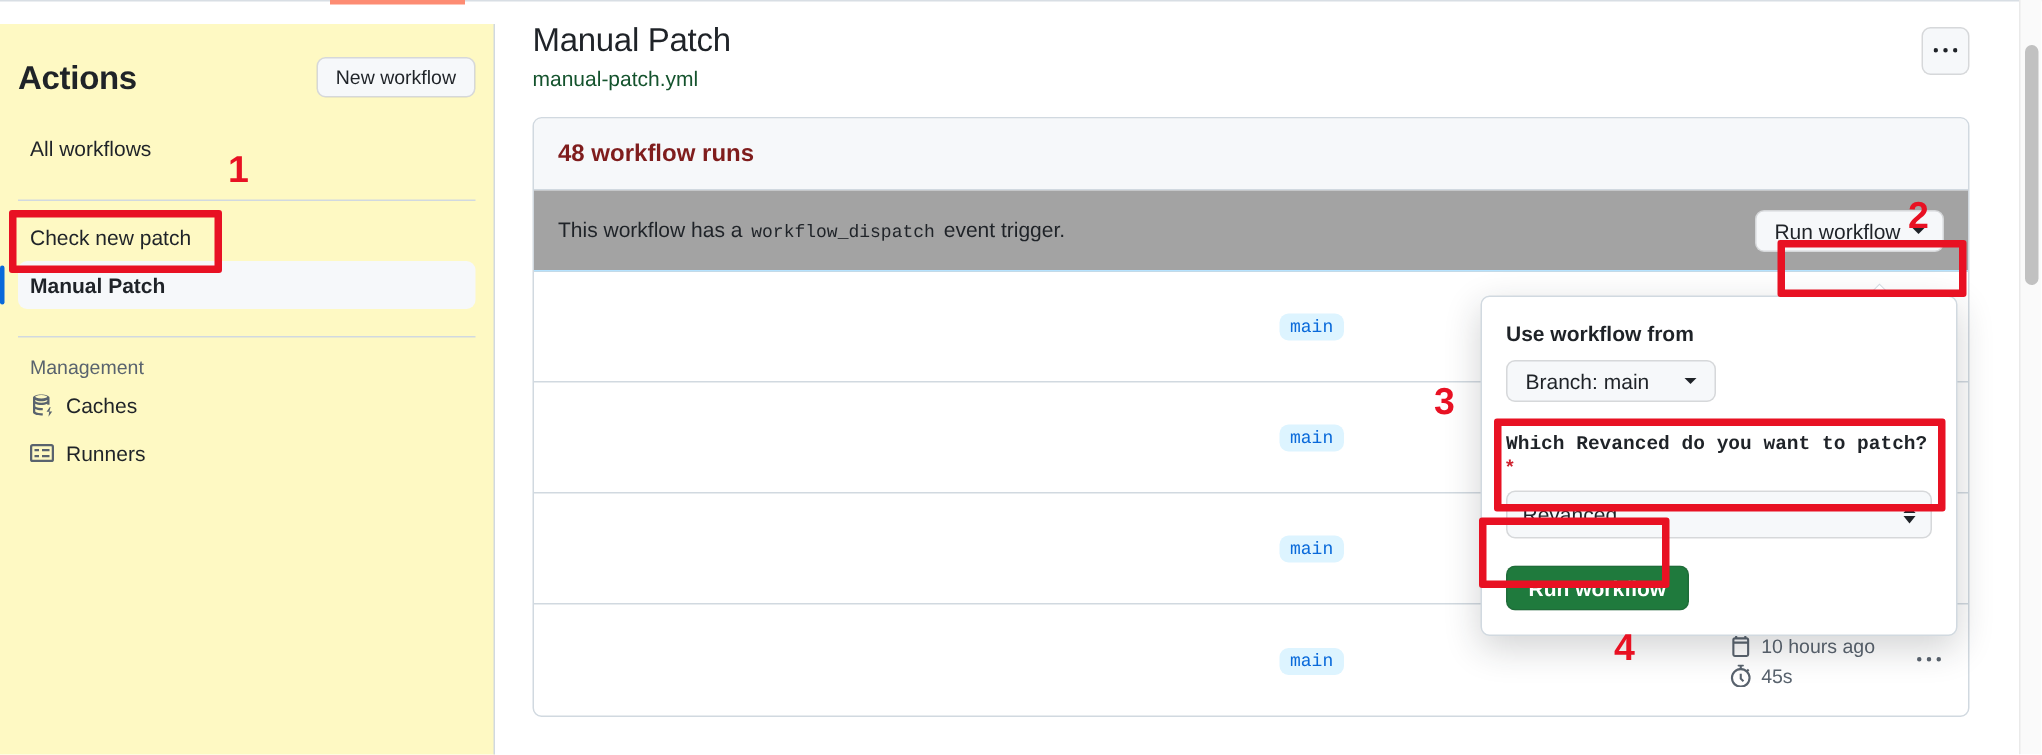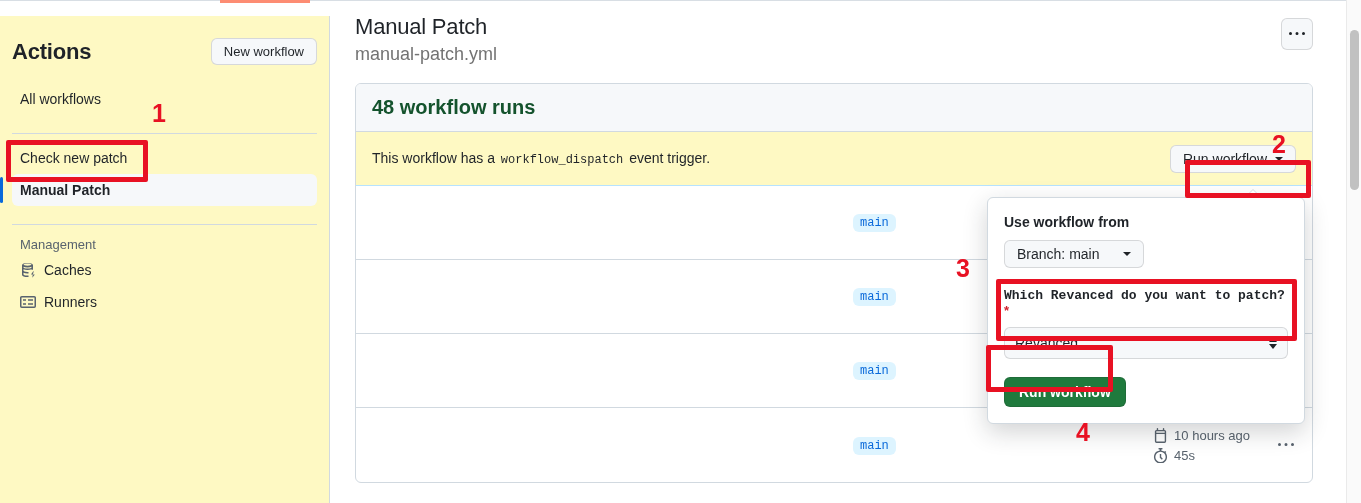--- a/index.html
+++ b/index.html
@@ -56,21 +56,21 @@
   .sb-icon svg { width: 16px; height: 16px; fill: currentColor; }
 
   
   .main {
     position: absolute; left: 331px; top: 0; right: 24px; height: 503px;
     padding: 14px 24px 0 24px; background: #fff;
   }
   .main-head { display: flex; align-items: flex-start; justify-content: space-between; }
   .page-title { font-size: 22px; font-weight: 400; color: #1f2328; letter-spacing: -.2px; }
   .page-sub { margin-top: 4px; }
-  .page-sub a { font-size: 18px; color: #737373; text-decoration: none; cursor: pointer; }
+  .page-sub a { font-size: 14px; color: #14532d; text-decoration: none; cursor: pointer; }
 
   .head-right { display: flex; align-items: center; gap: 8px; padding-top: 4px; }
   .search-box {
     display: flex; align-items: center; gap: 8px;
     width: 300px; height: 32px; padding: 0 10px;
     border: 1px solid #d1d9e0; border-radius: 6px; background: #fff;
   }
   .search-box input {
     border: none; outline: none; flex: 1; font-size: 14px;
     color: #1f2328; font-family: inherit; background: transparent;
@@ -86,32 +86,32 @@
   
   .runs-panel {
     margin-top: 18px; border: 1px solid #d1d9e0; border-radius: 6px;
     background: #fff; overflow: hidden; position: relative;
   }
   .runs-header {
     display: flex; align-items: center; justify-content: space-between;
     height: 48px; padding: 0 16px; background: #f6f8fa;
     border-bottom: 1px solid #d1d9e0;
   }
-  .runs-count { font-size: 20px; font-weight: 600; color: #14532d; }
+  .runs-count { font-size: 16px; font-weight: 600; color: #7f1d1d; }
   .filters { display: flex; align-items: center; gap: 24px; }
   .filter {
     font-size: 14px; color: #59636e; cursor: pointer;
     display: inline-flex; align-items: center; gap: 4px;
   }
   .caret { width: 0; height: 0; border-left: 4px solid transparent;
            border-right: 4px solid transparent; border-top: 4px solid currentColor; }
 
   .dispatch-banner {
     display: flex; align-items: center; justify-content: space-between;
-    background: #fef9c3; border-bottom: 1px solid #b6e3ff;
+    background: #a3a3a3; border-bottom: 1px solid #b6e3ff;
     height: 54px; padding: 0 16px;
   }
   .dispatch-text { font-size: 14px; color: #1f2328; }
   .dispatch-text code {
     font-family: "Liberation Mono", monospace; font-size: 12px;
     background: transparent; color: #1f2328; padding: 0 2px;
   }
   .run-wf-btn {
     display: inline-flex; align-items: center; gap: 8px;
     background: #f6f8fa; border: 1px solid rgba(31,35,40,.15);

